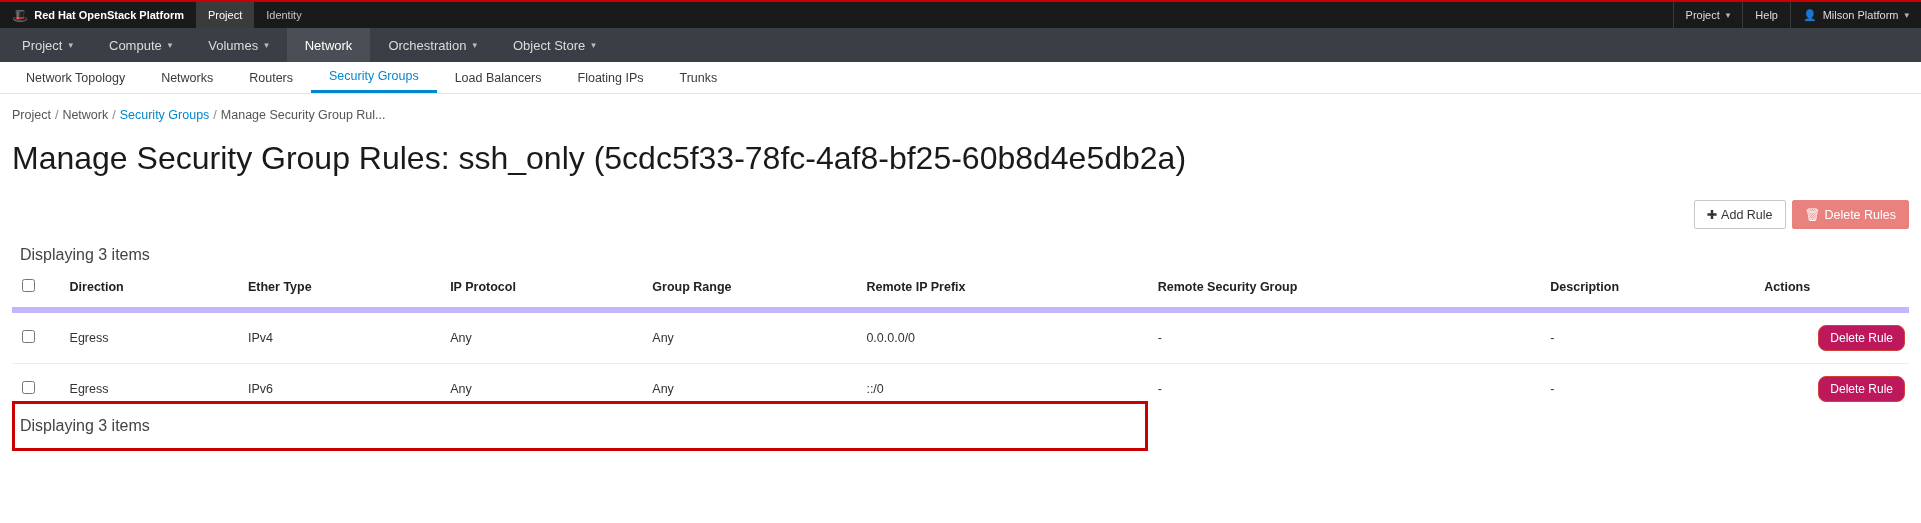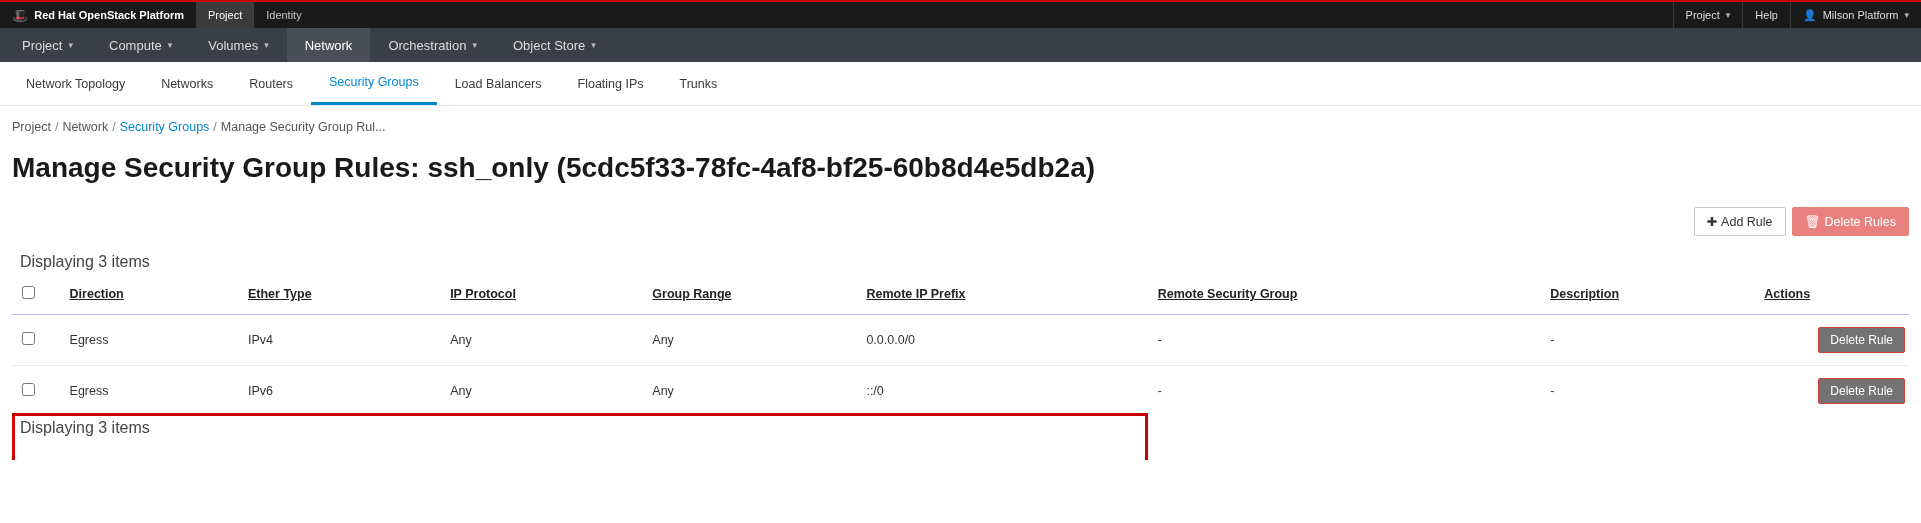--- a/index.html
+++ b/index.html
@@ -18,46 +18,46 @@
   .top-tab.active { background:#3b3b3b; color:#fff; }
   .top-item { display:flex; align-items:center; padding:0 12px; border-left:1px solid #3a3a3a; gap:6px; cursor:pointer; color:#ddd; }
   .caret { font-size:9px; opacity:.8; }
 
   
   .navbar { background:#393F44; color:#dcdcdc; height:34px; display:flex; align-items:stretch; padding:0 4px; }
   .nav-item { display:flex; align-items:center; padding:0 18px; cursor:pointer; gap:6px; font-size:13px; }
   .nav-item.active { background:#4a4f55; color:#fff; }
 
   
-  .subtabs { background:#fff; border-bottom:1px solid #e5e5e5; height:44px; display:flex; align-items:stretch; padding:0 8px; }
+  .subtabs { background:#fff; border-bottom:1px solid #e5e5e5; height:32px; display:flex; align-items:stretch; padding:0 8px; }
   .subtab { display:flex; align-items:center; padding:0 18px; color:#3a3a3a; font-size:12.5px; cursor:pointer; }
   .subtab.active { color:#0088ce; border-bottom:3px solid #0088ce; }
 
   
   .content { padding:8px 12px 20px 12px; }
   .breadcrumb { display:flex; gap:4px; font-size:12.5px; color:#555; padding:6px 0 10px 0; }
   .breadcrumb a { color:#0088ce; text-decoration:none; }
   .breadcrumb .sep { color:#888; }
 
   
-  h1 { font-size:28px; font-weight:700; color:#1a1a1a; margin:6px 0 22px 0; line-height:1.25; }
+  h1 { font-size:32px; font-weight:400; color:#1a1a1a; margin:6px 0 22px 0; line-height:1.25; }
 
   
   .actions-row { display:flex; justify-content:flex-end; gap:6px; padding:0 0 14px 0; }
   .btn { display:inline-flex; align-items:center; gap:4px; border-radius:2px; padding:6px 12px; font-size:12.5px; cursor:pointer; border:1px solid transparent; }
   .btn-default { background:#fff; border-color:#c7c7c7; color:#333; }
-  .btn-danger { background:#737373; border-color:#d43f3a; color:#fff; }
+  .btn-danger { background:#be185d; border-color:#d43f3a; color:#fff;border-radius:8px; }
   .btn-danger-muted { background:#e9827e; border-color:#e9827e; color:#fff; }
   .btn-sm { padding:5px 11px; font-size:12px; }
 
   
   .display-count { font-size:16px; color:#444; padding:3px 8px; }
   table { width:100%; border-collapse:collapse; }
   th, td { text-align:left; padding:12px 10px; font-size:12.5px; color:#333; }
-  thead th { font-weight:600; color:#222; border-bottom:1px solid #c4b5fd;text-decoration:underline; }
+  thead th { font-weight:600; color:#222; border-bottom:6px solid #c4b5fd; }
   tbody td { border-top:1px solid #ededed; }
   tbody tr:first-child td { border-top:1px solid #e3e3e3; }
   .col-check { width:40px; }
   .col-actions { width:130px; text-align:left; }
   td.col-actions { text-align:right; padding-right:4px; }
   .row-outline { position:absolute; pointer-events:none; border:3px solid #cc0000; }
 
   .rel { position:relative; }
 
   

